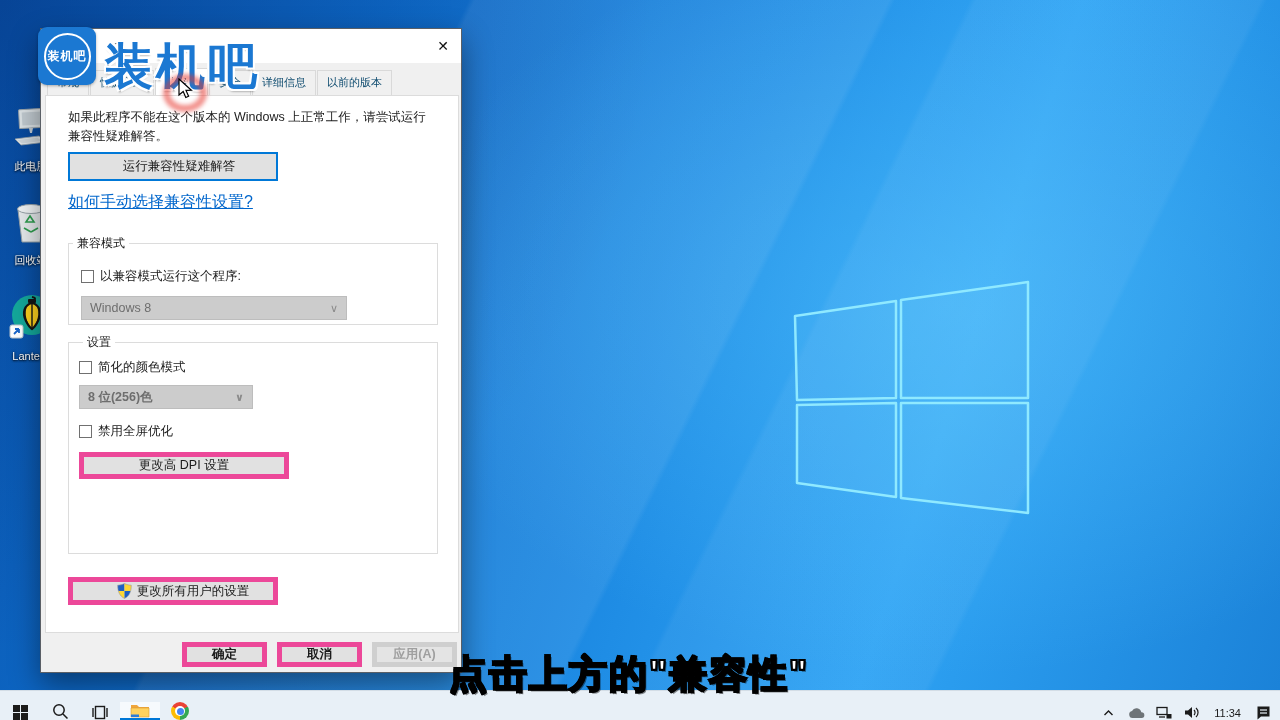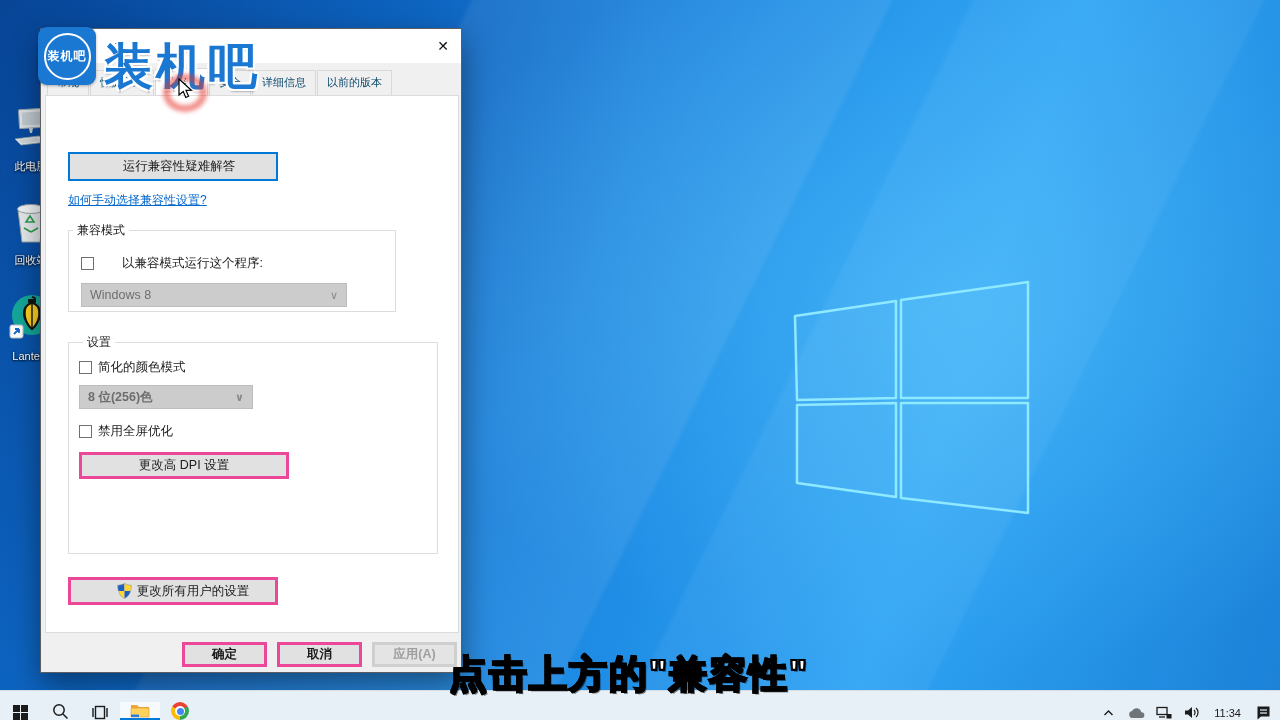--- a/index.html
+++ b/index.html
@@ -30,34 +30,34 @@
   .title-text { position:absolute; left:57px; top:10px; font-size:12px; color:#000; }
   .close-btn { position:absolute; right:6px; top:7px; width:24px; height:20px; text-align:center;
     font-size:14px; line-height:20px; color:#111; cursor:default; }
   .tabstrip { position:absolute; left:6px; top:42px; right:6px; height:24px; display:flex; align-items:flex-end; }
   .tab { font-size:11px; color:#0c4a6e; padding:4px 9px 5px 9px; background:#f0f0f0;
     border:1px solid #d9d9d9; border-bottom:none; margin-right:1px; white-space:nowrap; }
   .tab.selected { background:#fff; position:relative; z-index:3; padding-top:6px; margin-top:-3px; }
   .page { position:absolute; left:4px; top:66px; width:414px; height:538px; background:#fff;
     border:1px solid #dcdcdc; z-index:1; }
   .intro { position:absolute; left:22px; top:12px; width:370px; font-size:12.5px; color:#1b1b1b; line-height:1.55; }
-  .btn { background:#e1e1e1; border:3px solid #ec4899; font-size:12.5px; color:#1b1b1b;
+  .btn { background:#e1e1e1; border:5px solid #ec4899; font-size:12.5px; color:#1b1b1b;
     font-family:inherit; display:flex; align-items:center; justify-content:center; }
   .btn-troubleshoot { position:absolute; left:22px; top:56px; width:210px; height:29px; border:2px solid #0078d7;padding-left:12px; }
-  .link { position:absolute; left:22px; top:96px; font-size:12px; color:#0066cc; text-decoration:underline; }
+  .link { position:absolute; left:22px; top:96px; font-size:16px; color:#0066cc; text-decoration:underline; }
   fieldset { position:absolute; border:1px solid #dcdcdc; }
   legend { font-size:12px; color:#1b1b1b; padding:0 4px; margin-left:4px; }
-  .fs-compat { left:22px; top:126px; width:328px; height:90px; }
+  .fs-compat { left:22px; top:139px; width:370px; height:90px; }
   .fs-settings { left:22px; top:238px; width:370px; height:220px; padding:0 10px; }
   .cb-row { display:flex; align-items:center; font-size:12.5px; color:#1b1b1b; }
   .cb { width:13px; height:13px; border:1px solid #707070; background:#fff; margin-right:6px; flex:0 0 auto; }
   .combo { height:24px; background:#cccccc; border:1px solid #bdbdbd; color:#6e6e6e; font-size:12.5px;
     display:flex; align-items:center; padding:0 8px; justify-content:space-between;gap:40px; }
   .combo .chev { color:#8a8a8a; font-size:11px; }
-  .fs-compat .cb-row { position:absolute; left:12px; top:16px;gap:22px; }
+  .fs-compat .cb-row { position:absolute; left:12px; top:16px; }
   .combo-os { position:absolute; left:12px; top:44px; width:266px; }
   .row-color { margin-top:8px; }
   .combo-color { width:174px; margin-top:9px;font-weight:bold; }
   .row-res { margin-top:15px; }
   .row-fso { margin-top:14px; }
   .row-admin { margin-top:14px; }
   .btn-dpi { width:210px; height:27px; margin-top:12px; }
   .btn-allusers { position:absolute; left:22px; top:481px; width:210px; height:28px; gap:5px;padding-left:20px; }
   .footer-btn { position:absolute; top:613px; width:85px; height:25px; font-size:12.5px;font-weight:bold; }
   .btn-ok { left:141px; }
@@ -162,20 +162,21 @@
     <div class="tabstrip">
       <div class="tab">常规</div>
       <div class="tab">快捷方式</div>
       <div class="tab selected">兼容性</div>
       <div class="tab">安全</div>
       <div class="tab">详细信息</div>
       <div class="tab">以前的版本</div>
     </div>
 
     <div class="page">
+      <div class="intro">如果此程序不能在这个版本的 Windows 上正常工作，请尝试运行兼容性疑难解答。</div>
 
       <button class="btn btn-troubleshoot">运行兼容性疑难解答</button>
 
       <a class="link">如何手动选择兼容性设置?</a>
 
       <fieldset class="fs-compat">
         <legend>兼容模式</legend>
         <div class="cb-row">
           <span class="cb"></span>
           <span>以兼容模式运行这个程序:</span>

